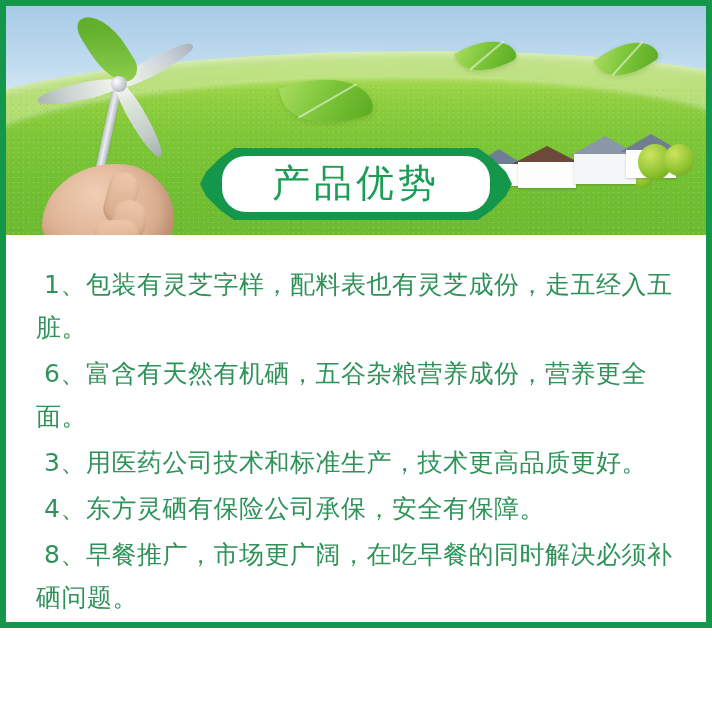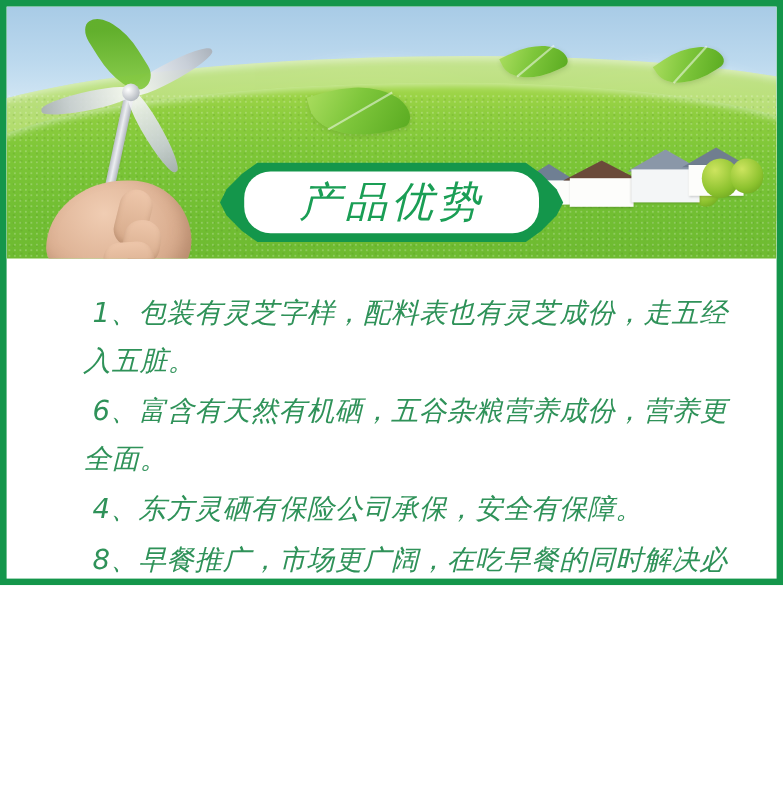--- a/index.html
+++ b/index.html
@@ -9,26 +9,25 @@
     background: #ffffff;
   }
   body {
     font-family: "DejaVu Sans", "Liberation Sans", sans-serif;
   }
 
   
   .page {
     position: relative;
     width: 712px;
-    height: 532px;
+    height: 628px;
     box-sizing: border-box;
     background: #ffffff;
     border: 6px solid #14964b;
     overflow: hidden;
-    font-style: italic;
   }
 
   
   .hero {
     position: relative;
     width: 100%;
     height: 229px;
     overflow: hidden;
     background: linear-gradient(to bottom,
                 #a8cbe6 0%,
@@ -208,21 +207,20 @@
     letter-spacing: 4px;
     color: #1a9e55;
     text-shadow: 0 1px 0 rgba(255,255,255,.6);
     padding-bottom: 2px;
   }
 
   
   .content {
     padding: 28px 30px 0 30px;
     box-sizing: border-box;
-    margin-left: 40px;
   }
   .bullet {
     display: block;
     color: #2f9259;
     font-size: 25px;
     line-height: 1.72;
     letter-spacing: .5px;
     margin: 0 0 3px 0;
     text-indent: 8px;
     font-weight: 400;
@@ -304,17 +302,18 @@
                  Z" fill="#14964b"></path>
         <rect x="26" y="12" width="268" height="56" rx="24" ry="24" fill="#ffffff"></rect>
       </svg>
       <div class="title-text">产品优势</div>
     </div>
   </div>
 
   <div class="content">
     <p class="bullet">1、包装有灵芝字样，配料表也有灵芝成份，走五经入五脏。</p>
     <p class="bullet">6、富含有天然有机硒，五谷杂粮营养成份，营养更全面。</p>
+    <p class="bullet">3、用医药公司技术和标准生产，技术更高品质更好。</p>
     <p class="bullet">4、东方灵硒有保险公司承保，安全有保障。</p>
     <p class="bullet">8、早餐推广，市场更广阔，在吃早餐的同时解决必须补硒问题。</p>
   </div>
 
 </div>
 
 </body></html>

